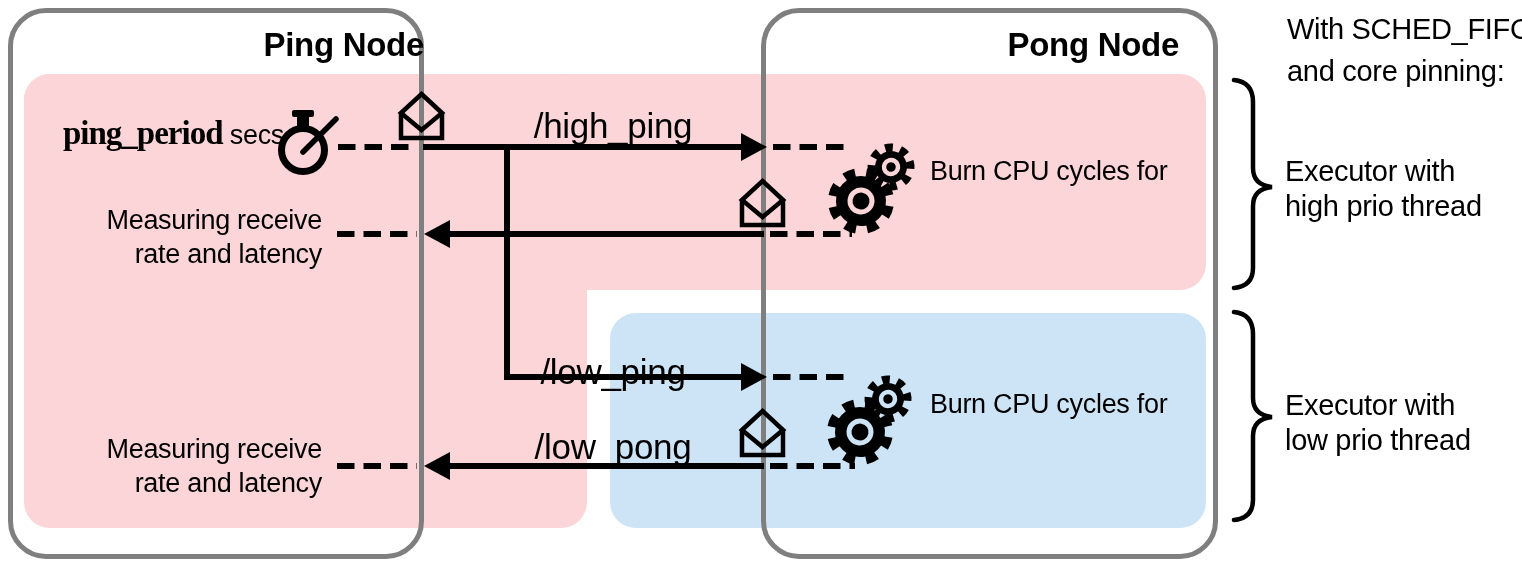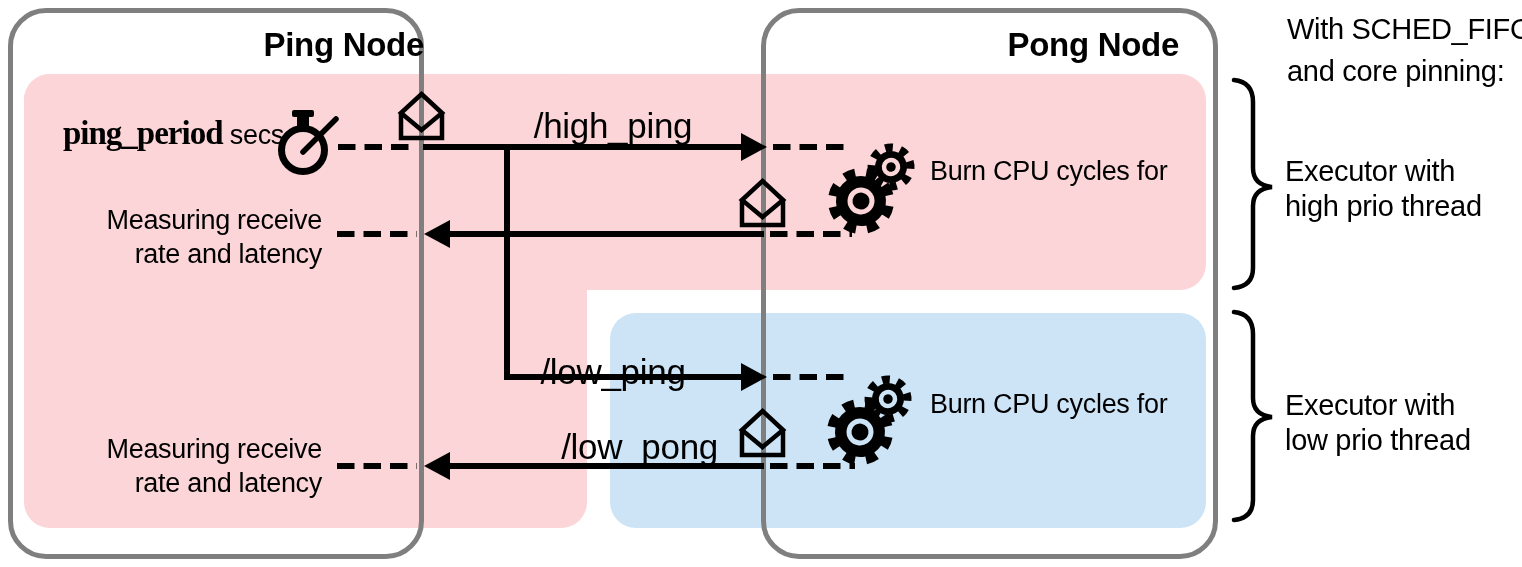--- a/index.html
+++ b/index.html
@@ -145,21 +145,21 @@
   <div class="t" style="left:930px;top:154px;">
     <div>Burn CPU cycles for</div>
   </div>
 
   <div class="t" style="left:930px;top:387px;">
     <div>Burn CPU cycles for</div>
   </div>
 
   <div class="topic" style="top:106px;">/high_ping</div>
   <div class="topic" style="top:340px;margin-top:12px;">/low_ping</div>
-  <div class="topic" style="top:427px;text-align:right;">/low_pong</div>
+  <div class="topic" style="top:427px;">/low_pong</div>
 
   <div class="side" style="left:1287px;top:8px;">
     <div>With SCHED_FIFO</div>
     <div>and core pinning:</div>
   </div>
 
   <div class="side exec" style="left:1285px;top:154px;">
     <div>Executor with</div>
     <div>high prio thread</div>
   </div>

